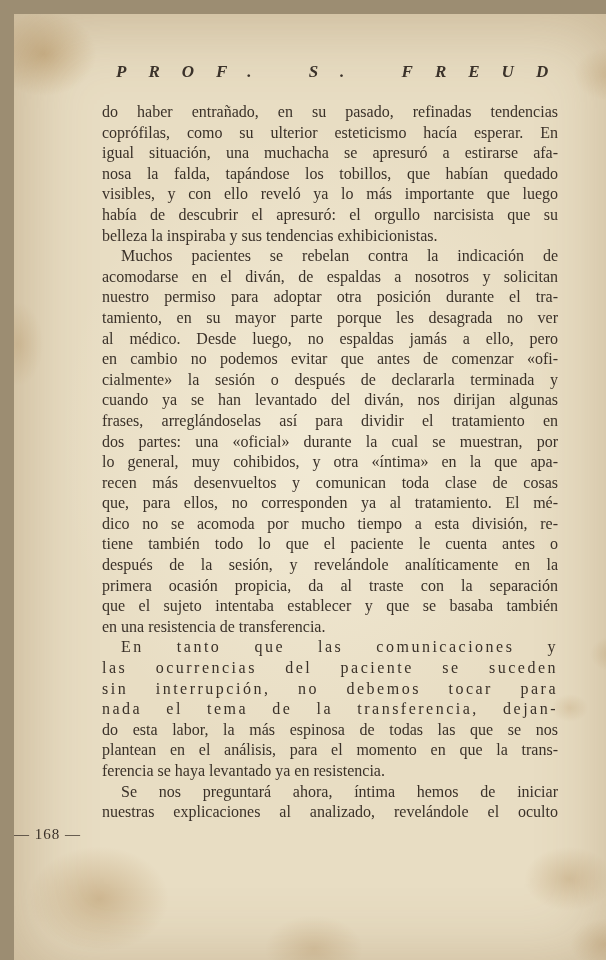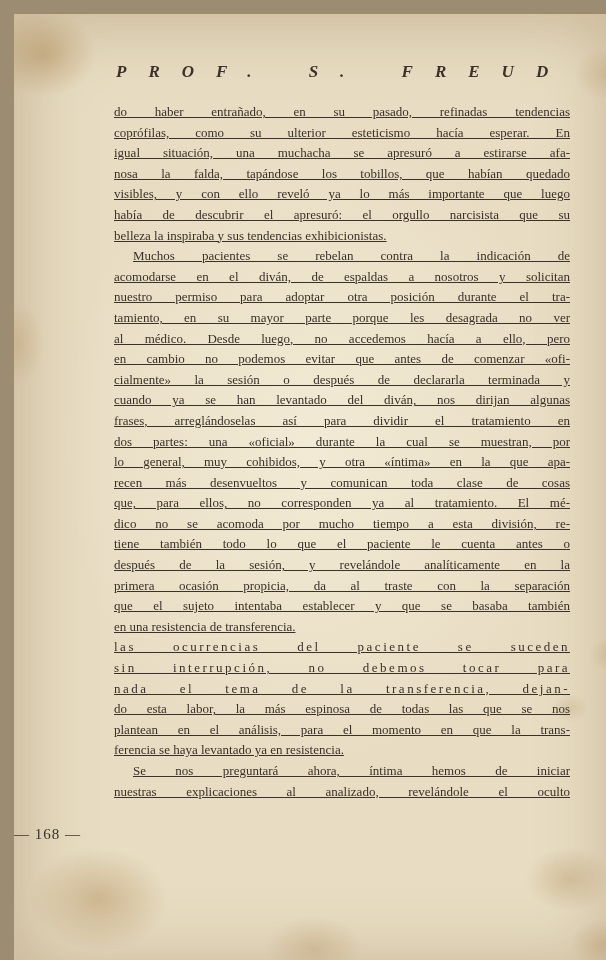--- a/index.html
+++ b/index.html
@@ -30,22 +30,22 @@
   }
   .header{
     position:absolute;left:102px;top:48px;
     font-style:italic;font-weight:bold;
     font-size:17px;
     letter-spacing:22px;word-spacing:9px;
     white-space:nowrap;
     color:#3b322a;
   }
   .text{
-    position:absolute;left:100px;top:88px;width:456px;
-    font-size:13px;line-height:20.6px;text-decoration:underline;
+    position:absolute;left:88px;top:88px;width:456px;
+    font-size:16px;line-height:20.6px;
   }
   .para{margin:0;padding:0;}
   .ln{text-align:justify;text-align-last:justify;}
   .ln.last{text-align-last:left;}
   .ln.ind{text-indent:19px;}
   .ln.sp{letter-spacing:2.5px;}
   .pagenum{
     position:absolute;left:0;top:812px;width:606px;
     text-align:left;font-size:15px;letter-spacing:1px;
     color:#3a3129;
@@ -69,38 +69,39 @@
       <div class="ln">visibles, y con ello reveló ya lo más importante que luego</div>
       <div class="ln">había de descubrir el apresuró: el orgullo narcisista que su</div>
       <div class="ln last">belleza la inspiraba y sus tendencias exhibicionistas.</div>
     </div>
 
     <div class="para">
       <div class="ln ind">Muchos pacientes se rebelan contra la indicación de</div>
       <div class="ln">acomodarse en el diván, de espaldas a nosotros y solicitan</div>
       <div class="ln">nuestro permiso para adoptar otra posición durante el tra-</div>
       <div class="ln">tamiento, en su mayor parte porque les desagrada no ver</div>
-      <div class="ln">al médico. Desde luego, no accedemos hacía a ello, pero</div>
+      <div class="ln">al médico. Desde luego, no espaldas jamás a ello, pero</div>
       <div class="ln">en cambio no podemos evitar que antes de comenzar «ofi-</div>
       <div class="ln">cialmente» la sesión o después de declararla terminada y</div>
       <div class="ln">cuando ya se han levantado del diván, nos dirijan algunas</div>
       <div class="ln">frases, arreglándoselas así para dividir el tratamiento en</div>
       <div class="ln">dos partes: una «oficial» durante la cual se muestran, por</div>
       <div class="ln">lo general, muy cohibidos, y otra «íntima» en la que apa-</div>
       <div class="ln">recen más desenvueltos y comunican toda clase de cosas</div>
       <div class="ln">que, para ellos, no corresponden ya al tratamiento. El mé-</div>
       <div class="ln">dico no se acomoda por mucho tiempo a esta división, re-</div>
       <div class="ln">tiene también todo lo que el paciente le cuenta antes o</div>
       <div class="ln">después de la sesión, y revelándole analíticamente en la</div>
       <div class="ln">primera ocasión propicia, da al traste con la separación</div>
       <div class="ln">que el sujeto intentaba establecer y que se basaba también</div>
       <div class="ln last">en una resistencia de transferencia.</div>
     </div>
 
     <div class="para">
+      <div class="ln ind sp">En tanto que las comunicaciones y</div>
       <div class="ln sp">las ocurrencias del paciente se suceden</div>
       <div class="ln sp">sin interrupción, no debemos tocar para</div>
       <div class="ln sp">nada el tema de la transferencia, dejan-</div>
       <div class="ln">do esta labor, la más espinosa de todas las que se nos</div>
       <div class="ln">plantean en el análisis, para el momento en que la trans-</div>
       <div class="ln last">ferencia se haya levantado ya en resistencia.</div>
     </div>
 
     <div class="para">
       <div class="ln ind">Se nos preguntará ahora, íntima hemos de iniciar</div>

